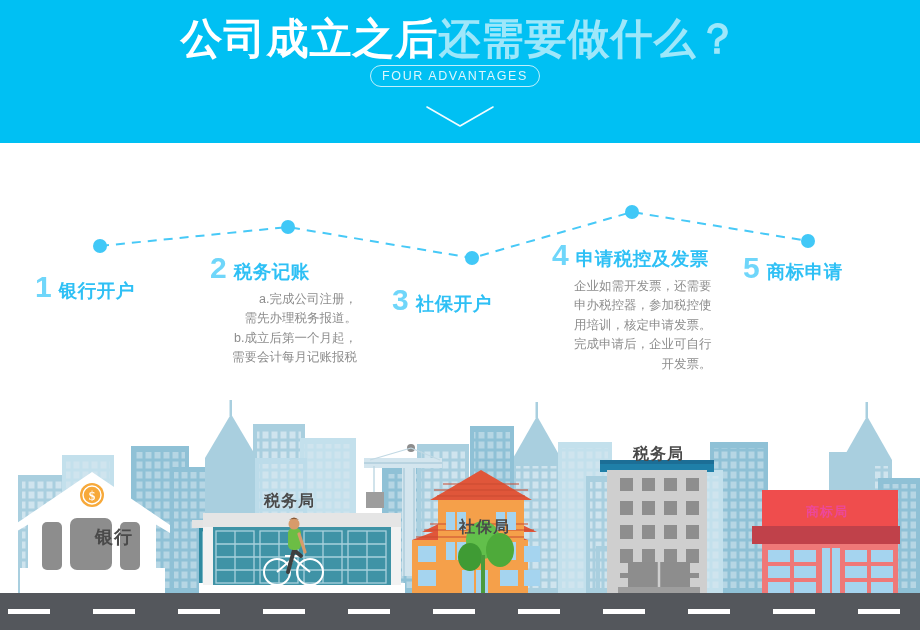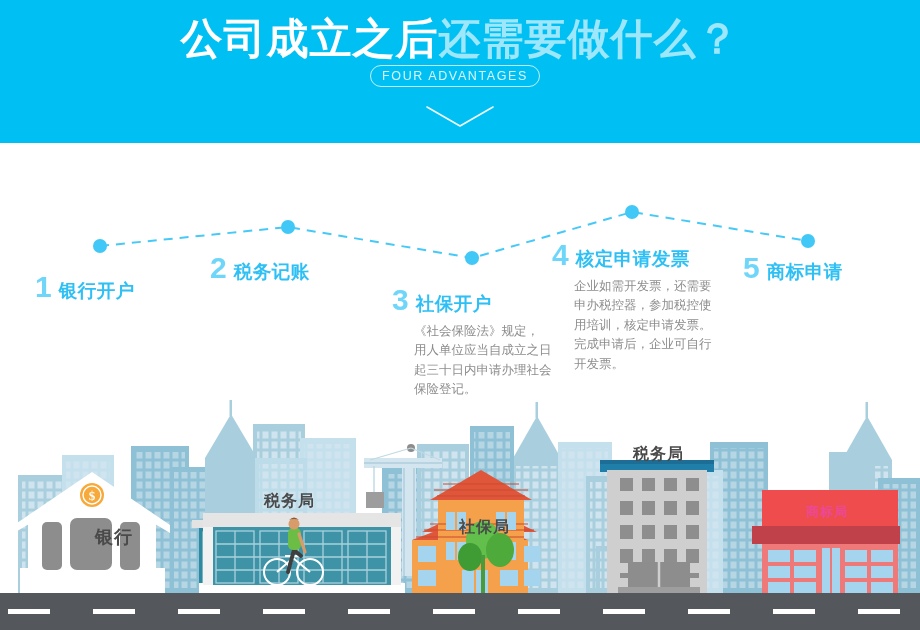--- a/index.html
+++ b/index.html
@@ -47,21 +47,21 @@
     margin-right:7px;font-family:"Liberation Sans",sans-serif;
   }
   .step-title{
     font-size:18.5px;font-weight:bold;color:#2ec0f5;line-height:1;
     letter-spacing:.5px;
   }
   .step-desc{
     margin-top:7px;font-size:12.5px;color:#8d8d8d;line-height:1.55;
     white-space:pre-line;
   }
-  .step-desc.indent{padding-left:22px;}
+  .step-desc.indent{padding-left:22px;text-align:right;}
 
   
   .city{position:absolute;left:0;top:400px;width:920px;height:230px;}
   .road{
     position:absolute;left:0;top:593px;width:920px;height:37px;background:#54575c;
   }
   .dashes{position:absolute;left:0;top:609px;width:920px;height:6px;}
   .dash{position:absolute;top:0;width:42px;height:5px;background:#ffffff;}
 
   .lbl{
@@ -102,37 +102,37 @@
       <span class="step-num">1</span>
       <span class="step-title">银行开户</span>
     </div>
   </div>
 
   <div class="step" style="left:210px;top:253px;">
     <div class="step-head">
       <span class="step-num">2</span>
       <span class="step-title">税务记账</span>
     </div>
+    <div class="step-desc indent">a.完成公司注册，
+   需先办理税务报道。
+b.成立后第一个月起，
+   需要会计每月记账报税</div>
   </div>
 
   <div class="step" style="left:392px;top:285px;">
     <div class="step-head">
       <span class="step-num">3</span>
       <span class="step-title">社保开户</span>
     </div>
-    <div class="step-desc indent">《社会保险法》规定，
-用人单位应当自成立之日
-起三十日内申请办理社会
-保险登记。</div>
   </div>
 
   <div class="step" style="left:552px;top:240px;">
     <div class="step-head">
       <span class="step-num">4</span>
-      <span class="step-title">核定申请发票</span>
+      <span class="step-title">申请税控及发票</span>
     </div>
     <div class="step-desc indent">企业如需开发票，还需要
 申办税控器，参加税控使
 用培训，核定申请发票。
 完成申请后，企业可自行
 开发票。</div>
   </div>
 
   <div class="step" style="left:743px;top:253px;">
     <div class="step-head">

